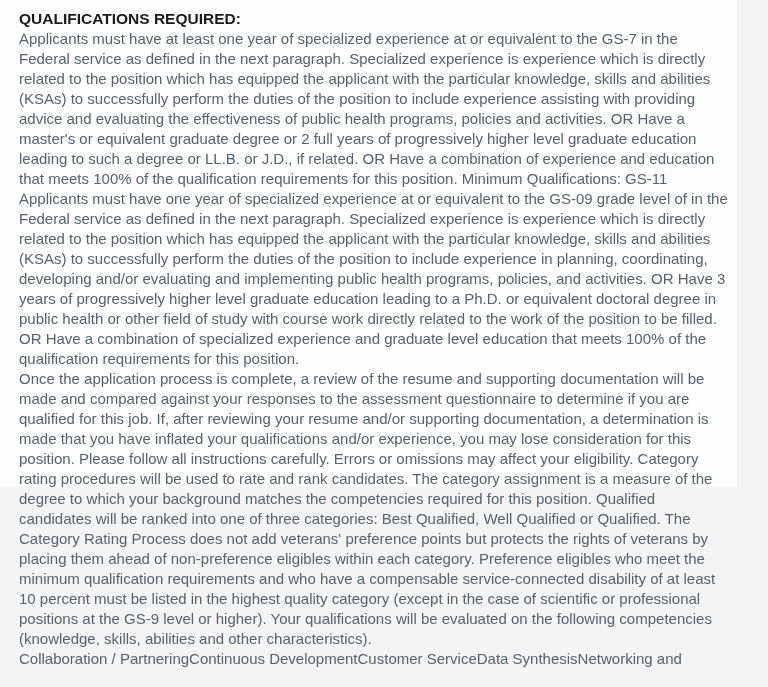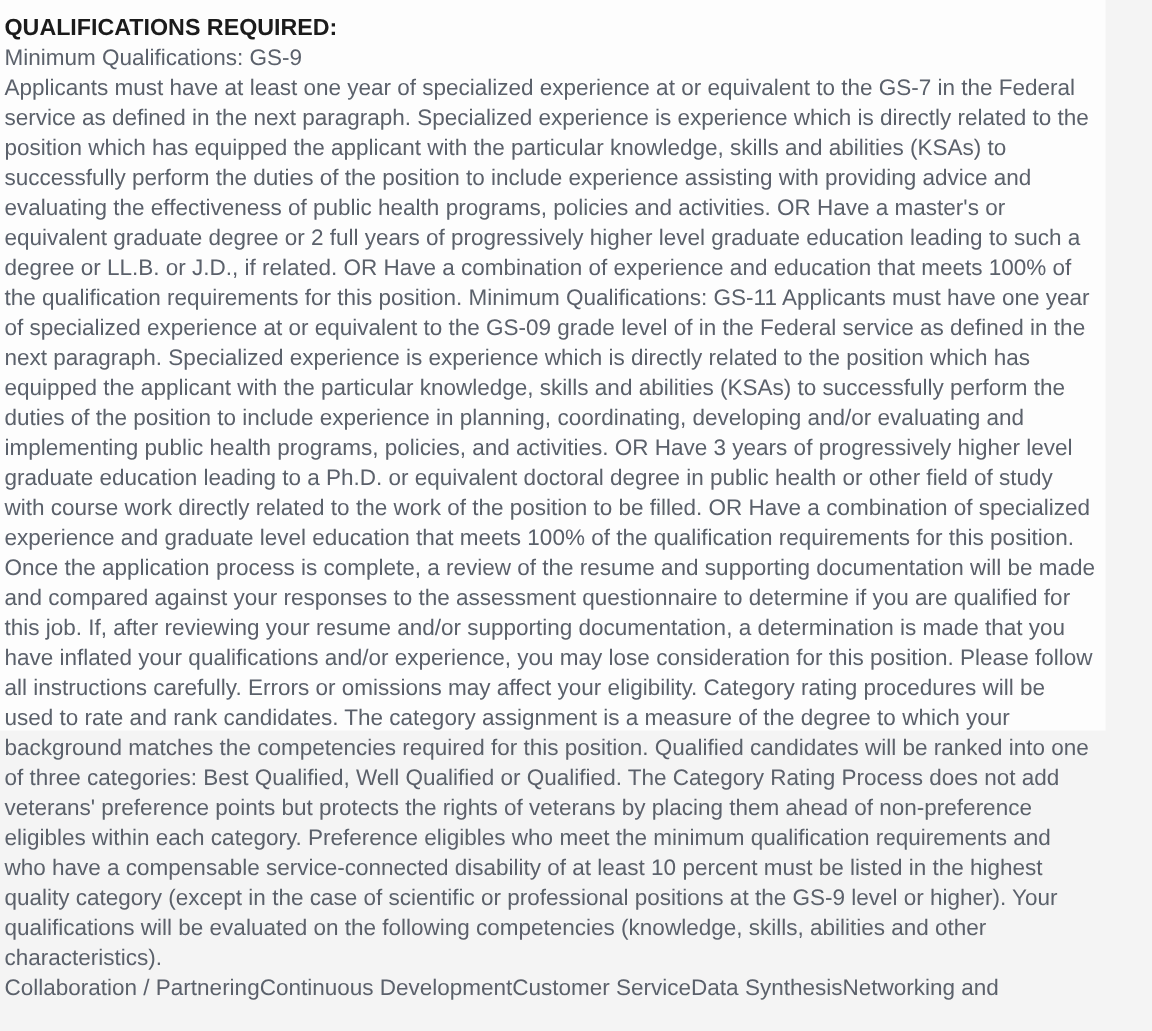--- a/index.html
+++ b/index.html
@@ -13,21 +13,21 @@
     height: 687px;
     overflow: hidden;
     background: #f4f4f4;
     position: relative;
   }
   .content {
     box-sizing: border-box;
     width: 737px;
     height: 487px;
     background: #fdfdfd;
-    padding: 9px 6px 0 3px;
+    padding: 9px 6px 0 19px;
     color: #5b616b;
     font-size: 15px;
     line-height: 20px;
     -webkit-font-smoothing: antialiased;
   }
   .section-heading {
     margin: 0;
     font-size: 15.5px;
     font-weight: 700;
     line-height: 20px;
@@ -41,21 +41,20 @@
   }
 </style>
 </head>
 <body>
 
 <div class="viewport">
   <main class="content">
 
     <section>
       <h2 class="section-heading">QUALIFICATIONS REQUIRED:</h2>
-      <p>Minimum Qualifications: GS-9</p>
       <p>Applicants must have at least one year of specialized experience at or equivalent to the GS-7 in the Federal service as defined in the next paragraph. Specialized experience is experience which is directly related to the position which has equipped the applicant with the particular knowledge, skills and abilities (KSAs) to successfully perform the duties of the position to include experience assisting with providing advice and evaluating the effectiveness of public health programs, policies and activities. OR Have a master's or equivalent graduate degree or 2 full years of progressively higher level graduate education leading to such a degree or LL.B. or J.D., if related. OR Have a combination of experience and education that meets 100% of the qualification requirements for this position. Minimum Qualifications: GS-11 Applicants must have one year of specialized experience at or equivalent to the GS-09 grade level of in the Federal service as defined in the next paragraph. Specialized experience is experience which is directly related to the position which has equipped the applicant with the particular knowledge, skills and abilities (KSAs) to successfully perform the duties of the position to include experience in planning, coordinating, developing and/or evaluating and implementing public health programs, policies, and activities. OR Have 3 years of progressively higher level graduate education leading to a Ph.D. or equivalent doctoral degree in public health or other field of study with course work directly related to the work of the position to be filled. OR Have a combination of specialized experience and graduate level education that meets 100% of the qualification requirements for this position.</p>
     </section>
 
     <section>
       <p>Once the application process is complete, a review of the resume and supporting documentation will be made and compared against your responses to the assessment questionnaire to determine if you are qualified for this job. If, after reviewing your resume and/or supporting documentation, a determination is made that you have inflated your qualifications and/or experience, you may lose consideration for this position. Please follow all instructions carefully. Errors or omissions may affect your eligibility. Category rating procedures will be used to rate and rank candidates. The category assignment is a measure of the degree to which your background matches the competencies required for this position. Qualified candidates will be ranked into one of three categories: Best Qualified, Well Qualified or Qualified. The Category Rating Process does not add veterans' preference points but protects the rights of veterans by placing them ahead of non-preference eligibles within each category. Preference eligibles who meet the minimum qualification requirements and who have a compensable service-connected disability of at least 10 percent must be listed in the highest quality category (except in the case of scientific or professional positions at the GS-9 level or higher). Your qualifications will be evaluated on the following competencies (knowledge, skills, abilities and other characteristics).</p>
       <p>Collaboration / PartneringContinuous DevelopmentCustomer ServiceData SynthesisNetworking and</p>
     </section>
 
   </main>
 </div>

